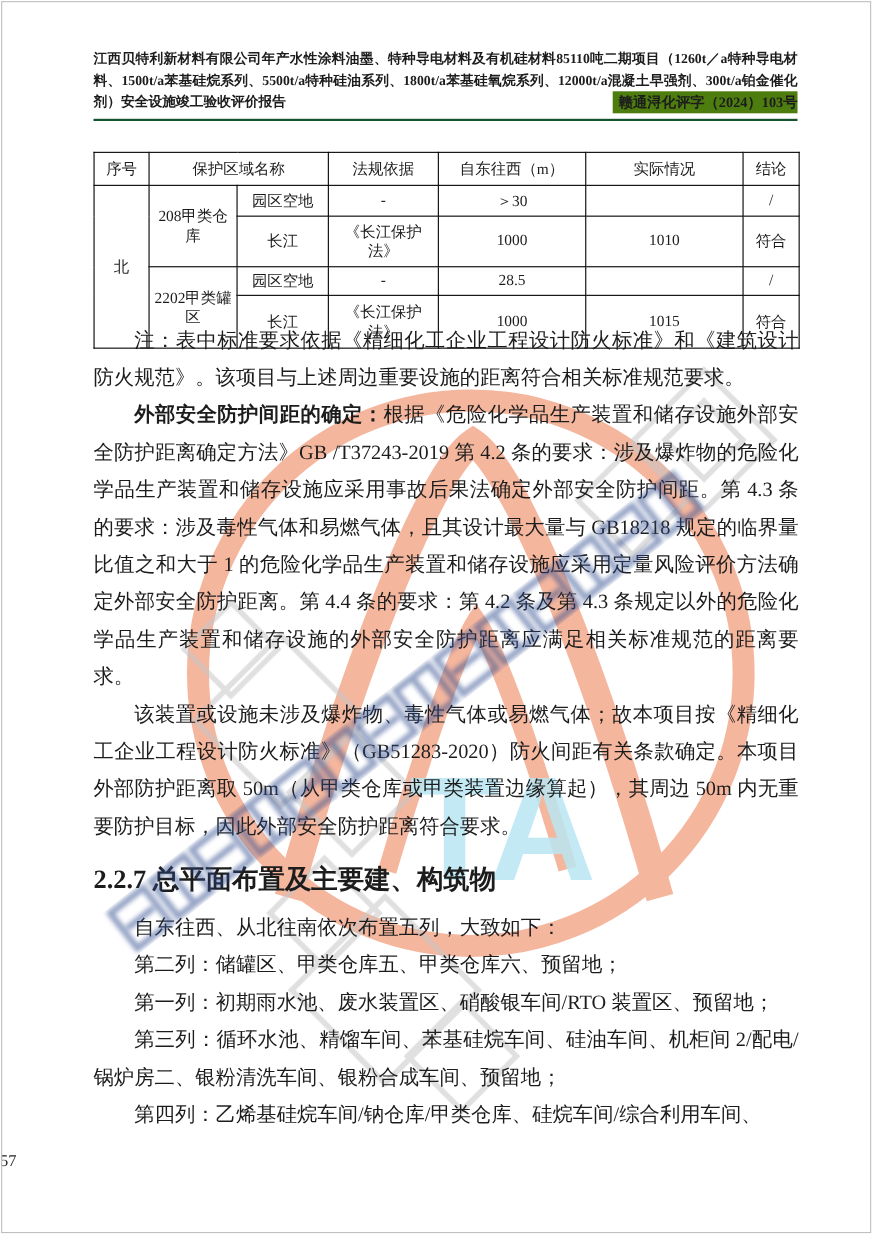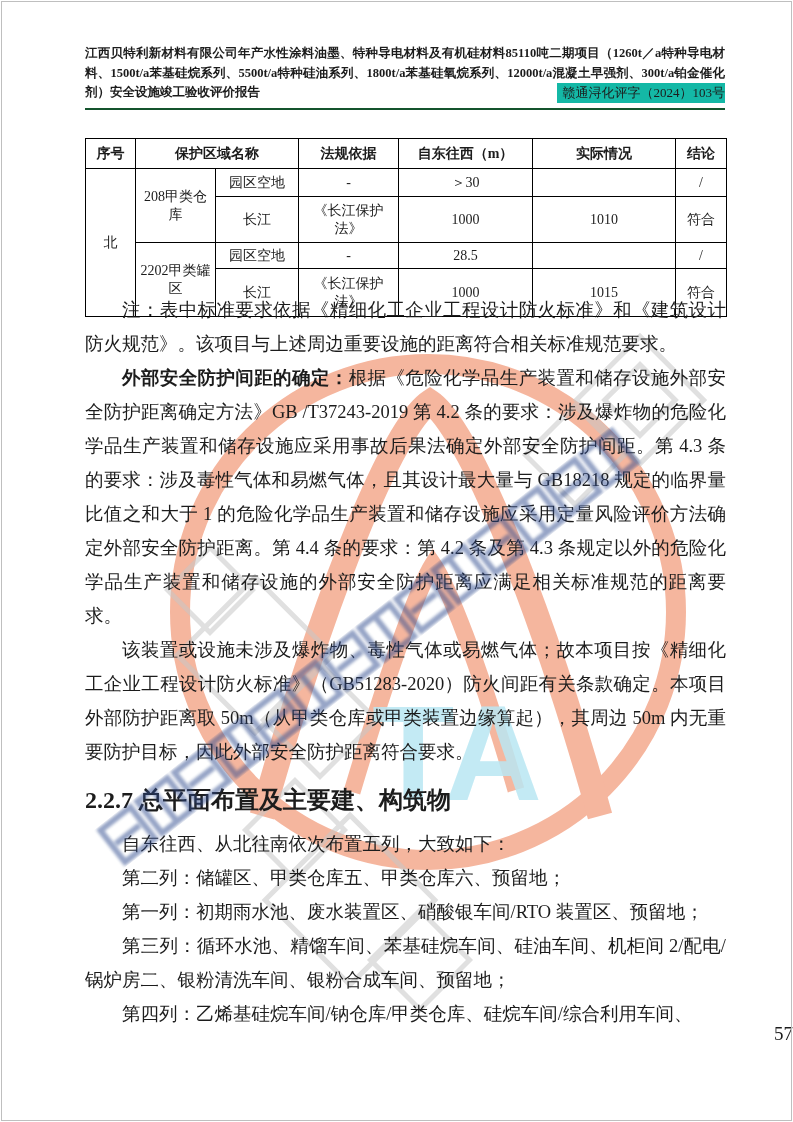--- a/index.html
+++ b/index.html
@@ -4,45 +4,45 @@
 <style>
   * { margin:0; padding:0; box-sizing:border-box; }
   html,body { width:793px; height:1122px; background:#ffffff; overflow:hidden; }
   body { position:relative; font-family:"Liberation Serif","DejaVu Serif",serif; color:#1c1c1c; }
   .page-frame { position:absolute; inset:1px; border:1px solid #bfbfbf; pointer-events:none; z-index:3; }
 
   
   .doc-header { position:absolute; left:85px; top:44px; width:640px; z-index:1;
     font-size:12.5px; font-weight:700; line-height:19.5px; text-align:justify;
     border-bottom:2px solid #14532d; padding-bottom:5px; }
-  .doc-number { position:absolute; right:0; bottom:5px; background:#14b8a6;
-    font-size:13px; font-weight:400; padding-left:6px; }
+  .doc-number { position:absolute; right:0; bottom:5px; background:#4d7c0f;
+    font-size:13px; font-weight:700; padding-left:6px; }
 
   
   table.std { position:absolute; left:85px; top:138px; width:641px; z-index:1;
     border-collapse:collapse; table-layout:fixed; font-size:14px; }
   table.std th, table.std td { border:1px solid #000; text-align:center; vertical-align:middle;
     padding:1px 2px; overflow:hidden; }
-  table.std th { font-weight:700; height:30px; }
+  table.std th { font-weight:400; height:30px; }
   tr.r1 td { height:28px; }
   tr.r2 td { height:46px; }
   tr.r3 td { height:26px; }
   tr.r4 td { height:48px; }
 
   
   .content { position:absolute; left:85px; top:293px; width:641px; z-index:1; }
   .para { font-size:18.5px; line-height:34px; text-align:justify; text-indent:2em; }
   .para b { font-weight:700; }
   .section-heading { font-size:24px; font-weight:700; line-height:30px; margin:16px 0 12px 0;
     text-indent:0; }
   .list-para { font-size:18.5px; line-height:34px; text-align:justify; text-indent:2em; }
 
   
-  .page-number { position:absolute; left:0; width:100%; top:1023px; text-align:right;
-    font-size:19px; z-index:1; }
+  .page-number { position:absolute; left:0; width:100%; top:1048px; text-align:left;
+    font-size:15px; z-index:1; }
 
   
   .wm-under { position:absolute; inset:0; z-index:0; pointer-events:none; }
   .wm-over  { position:absolute; inset:0; z-index:2; pointer-events:none; }
 </style>
 </head>
 <body>
 
 <svg class="wm-under" viewBox="0 0 793 1122" width="793" height="1122">
   <g stroke="#f3a487" fill="none" opacity="0.8">

